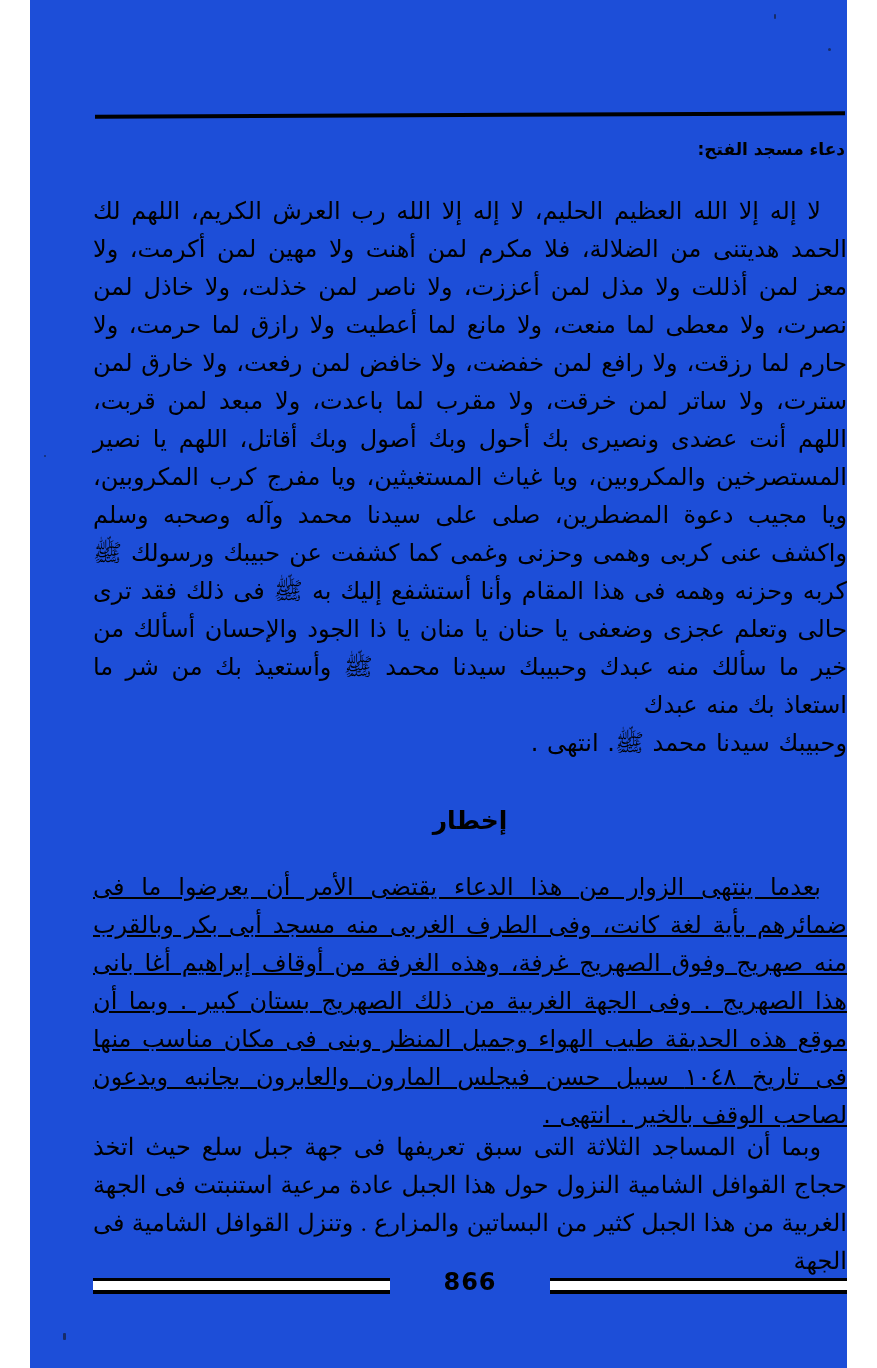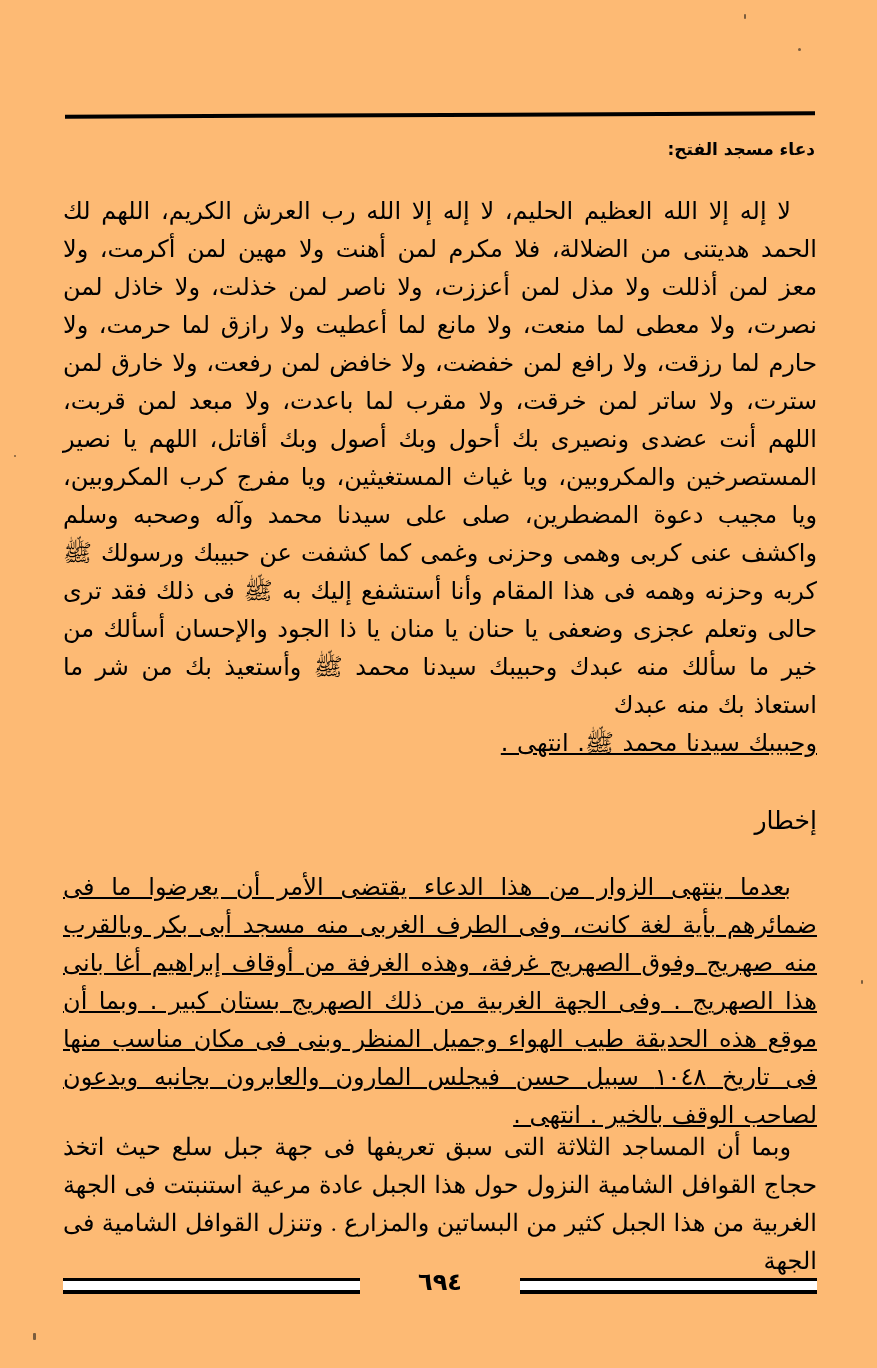--- a/index.html
+++ b/index.html
@@ -3,27 +3,28 @@
 <meta charset="utf-8">
 <title>694</title>
 <style>
   html, body {
     margin: 0;
     padding: 0;
     background: #ffffff;
   }
   .page {
     position: relative;
-    width: 877px;
+    width: 797px;
     height: 1368px;
     margin: 0 auto;
-    background: #fdba74;
+    background: #1d4ed8;
     overflow: hidden;
     font-family: "DejaVu Sans", "Liberation Sans", sans-serif;
     color: #000000;
+    padding-left: 20px;
   }
 
   
   .speck {
     position: absolute;
     background: #111;
     border-radius: 50%;
     opacity: .55;
   }
   .speck.s1 { left: 744px; top: 14px;  width: 2px; height: 5px; border-radius: 1px; }
@@ -71,35 +72,34 @@
     text-align-last: right;
     font-size: 24px;
     line-height: 38px;
     word-spacing: 1px;
   }
   .para.indent { text-indent: 26px; }
   .para .lastline-center {
     display: block;
     text-align: center;
     text-indent: 0;
-    text-decoration: underline;
   }
 
   .dua        { top: 192px; }
   .notice-p1  { top: 868px; text-decoration: underline; }
   .notice-p2  { top: 1128px; font-family: Liberation Serif, serif; }
 
   .center-heading {
     position: absolute;
     left: 0;
     width: 754px;
     top: 806px;
-    text-align: right;
+    text-align: center;
     font-size: 25px;
-    font-weight: normal;
+    font-weight: bold;
     line-height: 1.2;
   }
 
   
   .footer {
     position: absolute;
     left: 0;
     top: 1274px;
     width: 754px;
     height: 34px;
@@ -149,17 +149,17 @@
 
     <div class="center-heading">إخطار</div>
 
     <div class="para indent notice-p1">بعدما ينتهى الزوار من هذا الدعاء يقتضى الأمر أن يعرضوا ما فى ضمائرهم بأية لغة كانت، وفى الطرف الغربى منه مسجد أبى بكر وبالقرب منه صهريج وفوق الصهريج غرفة، وهذه الغرفة من أوقاف إبراهيم أغا بانى هذا الصهريج . وفى الجهة الغربية من ذلك الصهريج بستان كبير . وبما أن موقع هذه الحديقة طيب الهواء وجميل المنظر وبنى فى مكان مناسب منها فى تاريخ ١٠٤٨ سبيل حسن فيجلس المارون والعابرون بجانبه ويدعون لصاحب الوقف بالخير . انتهى .</div>
 
     <div class="para indent notice-p2">وبما أن المساجد الثلاثة التى سبق تعريفها فى جهة جبل سلع حيث اتخذ حجاج القوافل الشامية النزول حول هذا الجبل عادة مرعية استنبتت فى الجهة الغربية من هذا الجبل كثير من البساتين والمزارع . وتنزل القوافل الشامية فى الجهة</div>
 
     <div class="footer">
       <div class="rail right"></div>
       <div class="rail left"></div>
-      <div class="page-number">٦٩٤</div>
+      <div class="page-number">866</div>
     </div>
 
   </div>
 </div>
 
 </body></html>

